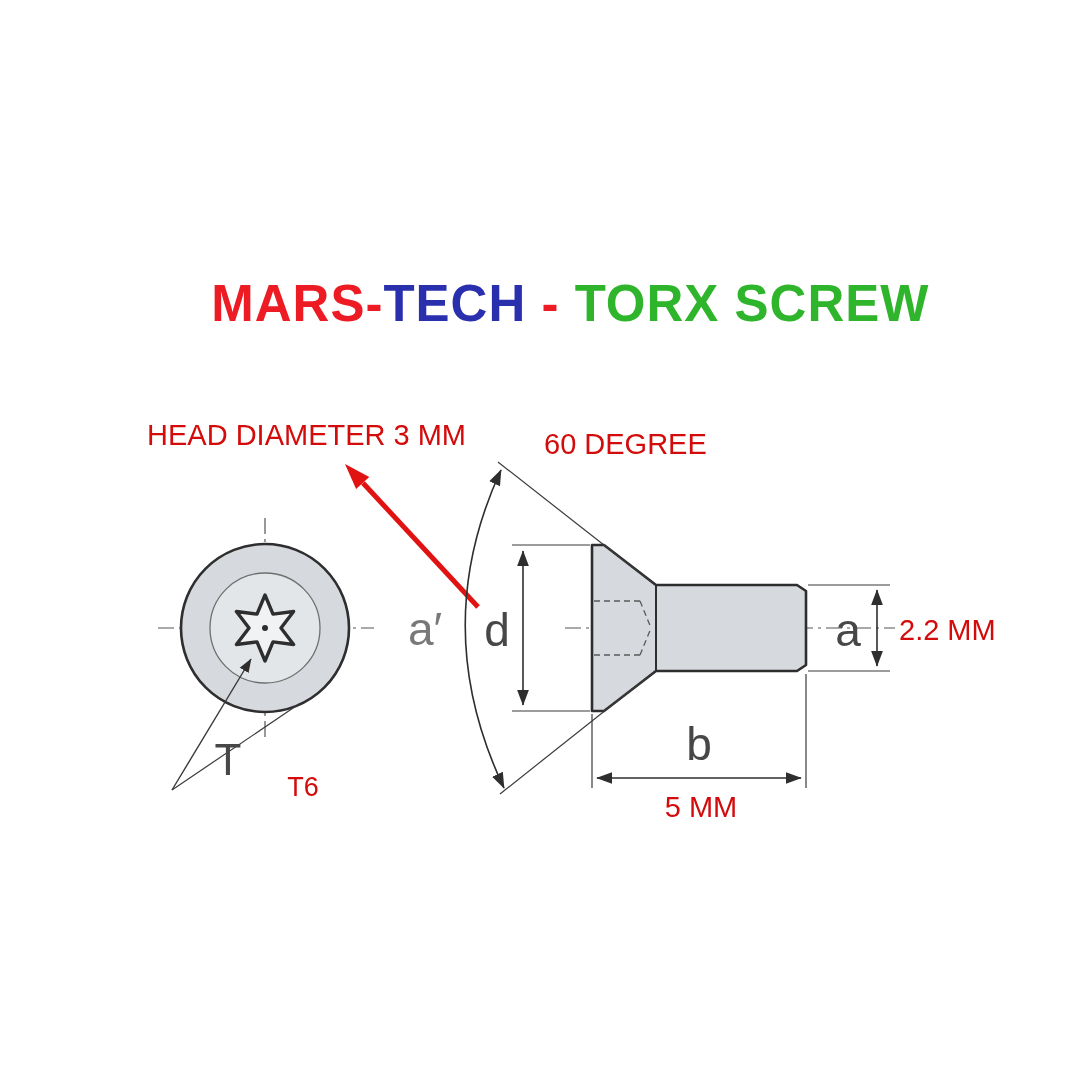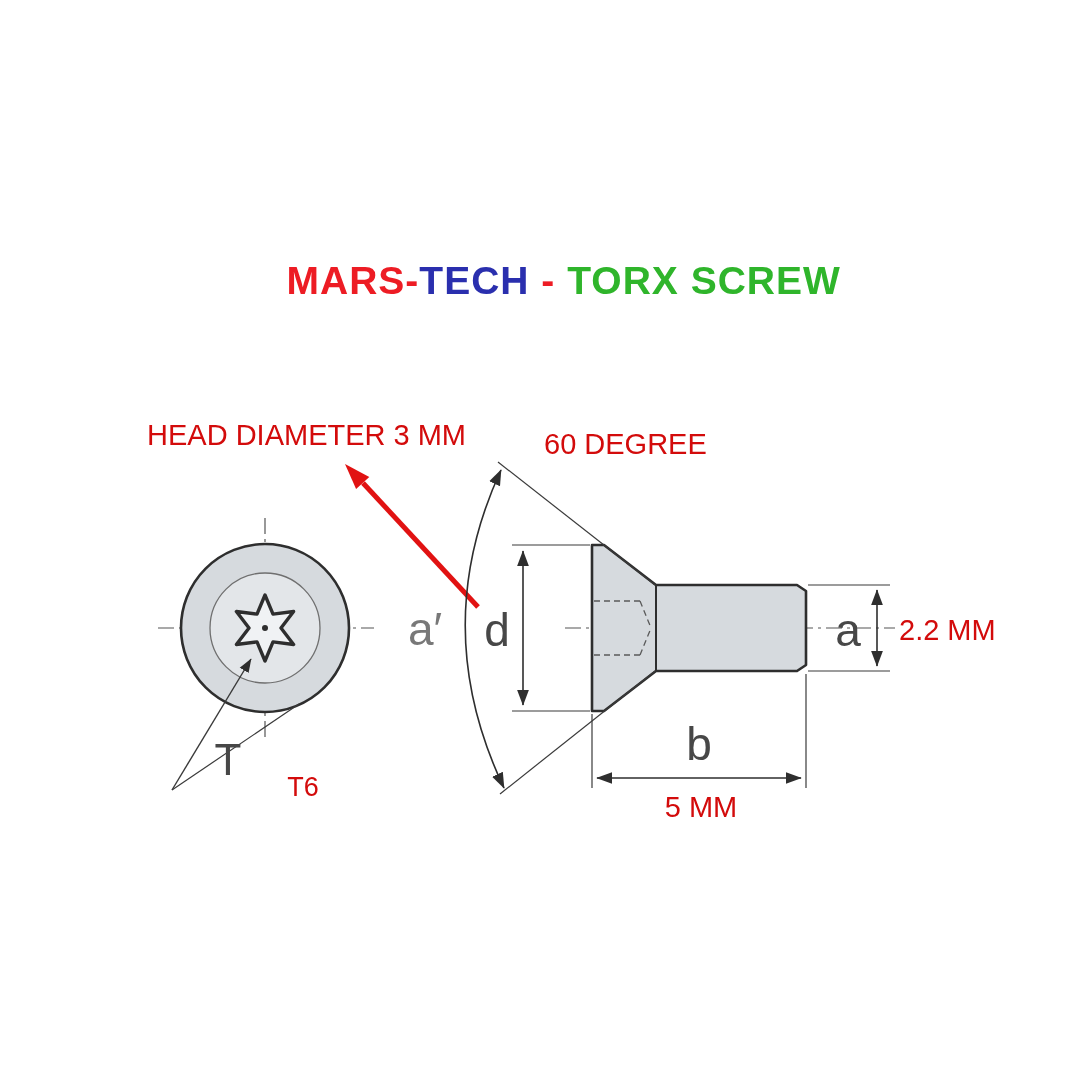--- a/index.html
+++ b/index.html
@@ -1,19 +1,19 @@
 <!DOCTYPE html>
 <html><head>
 <meta charset="utf-8">
 <style>
   html,body{margin:0;padding:0;background:#fff;}
   .stage{position:relative;width:1080px;height:1080px;background:#ffffff;overflow:hidden;
          font-family:"Liberation Sans", sans-serif;}
   .title{position:absolute;left:0;right:0;top:215px;text-align:center;
-         font-size:39px;font-weight:bold;letter-spacing:1px;white-space:pre;}
+         font-size:51px;font-weight:bold;letter-spacing:1px;white-space:pre;}
   .t-red{color:#ed1c24;}
   .t-blue{color:#2a2fae;}
   .t-green{color:#2fb52b;}
   svg{position:absolute;left:0;top:0;}
   svg text{font-family:"Liberation Sans", sans-serif;}
 </style>
 </head>
 <body>
 
 <div class="stage">

